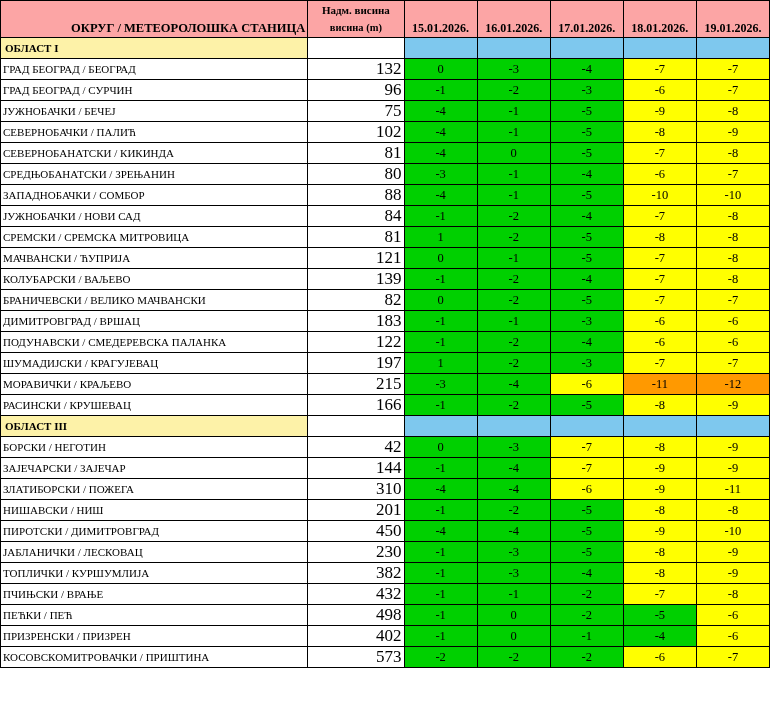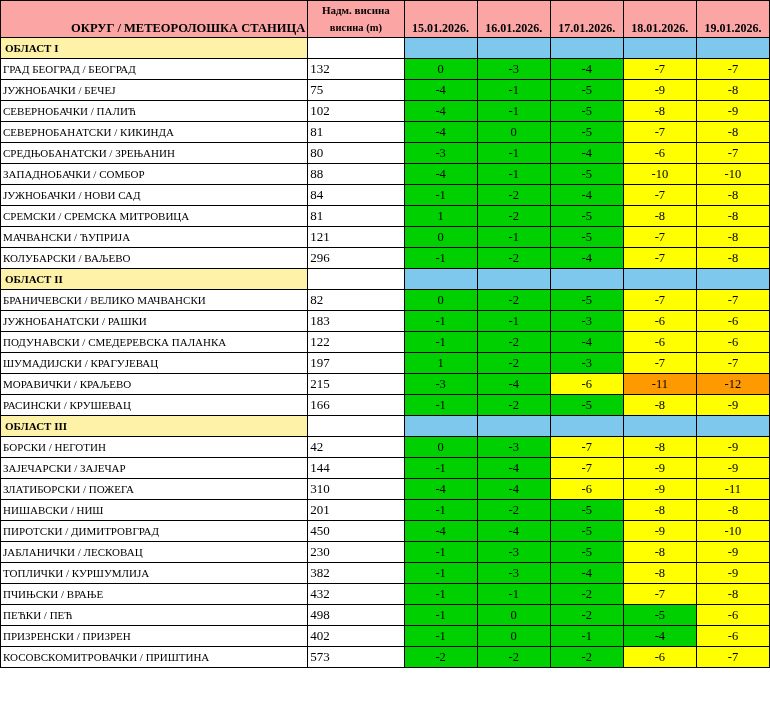--- a/index.html
+++ b/index.html
@@ -60,22 +60,22 @@
   }
   th.hdr-alt .l1 { display: block; }
   th.hdr-alt .l2 { display: block; font-size: 10.5px; }
 
   td.name {
     text-align: left;
     padding-left: 4px;
     font-size: 11px;
   }
   td.alt {
-    text-align: left;
-    font-size: 13px;
+    text-align: right;
+    font-size: 17px;
   }
   td.val {
     text-align: center;
     font-size: 12.5px;
   }
   tr.region td.region-label {
     background: #fdf2a8;
     font-weight: bold;
     text-align: left;
     padding-left: 4px;
@@ -133,20 +133,29 @@
         <tr>
           <td class="name">ГРАД БЕОГРАД / БЕОГРАД</td>
           <td class="alt">132</td>
           <td class="val g">0</td>
           <td class="val g">-3</td>
           <td class="val g">-4</td>
           <td class="val y">-7</td>
           <td class="val y">-7</td>
         </tr>
         <tr>
+          <td class="name">ГРАД БЕОГРАД / СУРЧИН</td>
+          <td class="alt">96</td>
+          <td class="val g">-1</td>
+          <td class="val g">-2</td>
+          <td class="val g">-3</td>
+          <td class="val y">-6</td>
+          <td class="val y">-7</td>
+        </tr>
+        <tr>
           <td class="name">ЈУЖНОБАЧКИ / БЕЧЕЈ</td>
           <td class="alt">75</td>
           <td class="val g">-4</td>
           <td class="val g">-1</td>
           <td class="val g">-5</td>
           <td class="val y">-9</td>
           <td class="val y">-8</td>
         </tr>
         <tr>
           <td class="name">СЕВЕРНОБАЧКИ / ПАЛИЋ</td>
@@ -206,47 +215,38 @@
           <td class="name">МАЧВАНСКИ / ЋУПРИЈА</td>
           <td class="alt">121</td>
           <td class="val g">0</td>
           <td class="val g">-1</td>
           <td class="val g">-5</td>
           <td class="val y">-7</td>
           <td class="val y">-8</td>
         </tr>
         <tr>
           <td class="name">КОЛУБАРСКИ / ВАЉЕВО</td>
-          <td class="alt">296</td>
-          <td class="val g">-1</td>
-          <td class="val g">-2</td>
-          <td class="val g">-4</td>
-          <td class="val y">-7</td>
-          <td class="val y">-8</td>
-        </tr>
-        <tr class="region">
-          <td class="region-label">ОБЛАСТ II</td>
-          <td class="region-blank"></td>
-          <td class="region-blue"></td>
-          <td class="region-blue"></td>
-          <td class="region-blue"></td>
-          <td class="region-blue"></td>
-          <td class="region-blue"></td>
+          <td class="alt">139</td>
+          <td class="val g">-1</td>
+          <td class="val g">-2</td>
+          <td class="val g">-4</td>
+          <td class="val y">-7</td>
+          <td class="val y">-8</td>
         </tr>
         <tr>
           <td class="name">БРАНИЧЕВСКИ / ВЕЛИКО МАЧВАНСКИ</td>
           <td class="alt">82</td>
           <td class="val g">0</td>
           <td class="val g">-2</td>
           <td class="val g">-5</td>
           <td class="val y">-7</td>
           <td class="val y">-7</td>
         </tr>
         <tr>
-          <td class="name">ЈУЖНОБАНАТСКИ / РАШКИ</td>
+          <td class="name">ДИМИТРОВГРАД / ВРШАЦ</td>
           <td class="alt">183</td>
           <td class="val g">-1</td>
           <td class="val g">-1</td>
           <td class="val g">-3</td>
           <td class="val y">-6</td>
           <td class="val y">-6</td>
         </tr>
         <tr>
           <td class="name">ПОДУНАВСКИ / СМЕДЕРЕВСКА ПАЛАНКА</td>
           <td class="alt">122</td>

